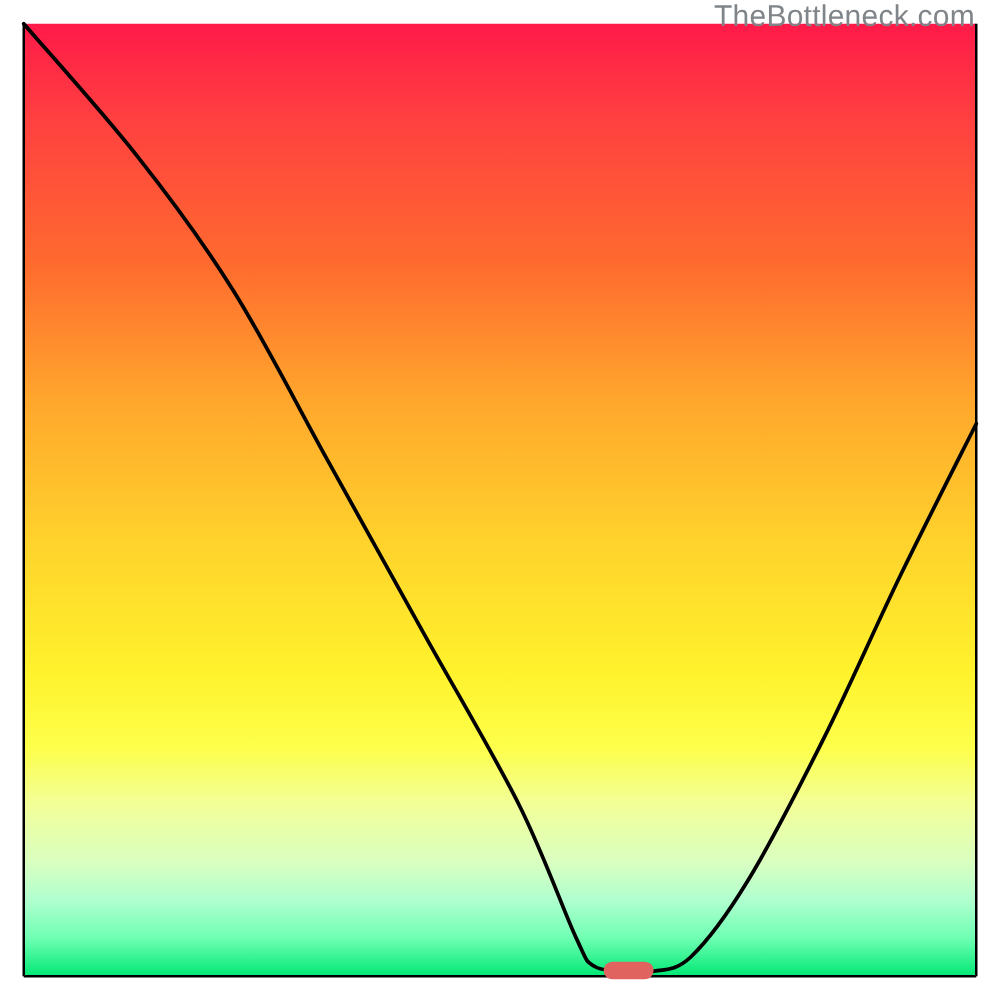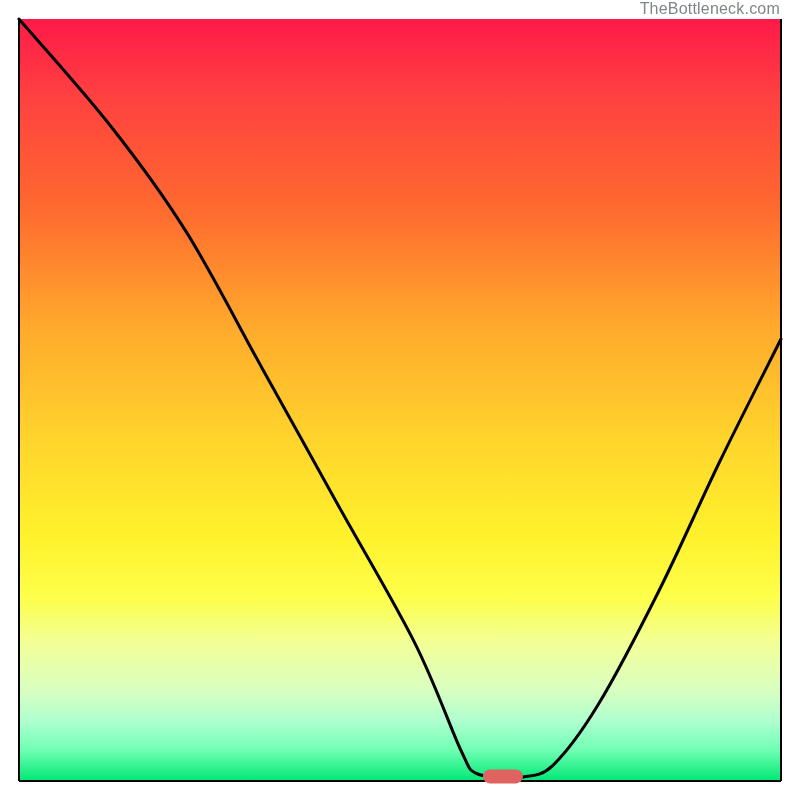--- a/index.html
+++ b/index.html
@@ -39,21 +39,21 @@
   .axes-svg {
     position: absolute;
     left: 0;
     top: 0;
   }
   .watermark {
     position: absolute;
     top: 0px;
     right: 20px;
     font-family: Arial, Helvetica, sans-serif;
-    font-size: 16px;
+    font-size: 24px;
     color: #80858a;
     letter-spacing: 0.2px;
   }
 </style>
 </head>
 <body>
 
 <div class="canvas">
   <div class="gradient-area"></div>
   <svg class="axes-svg" width="800" height="800" viewBox="0 0 800 800">

